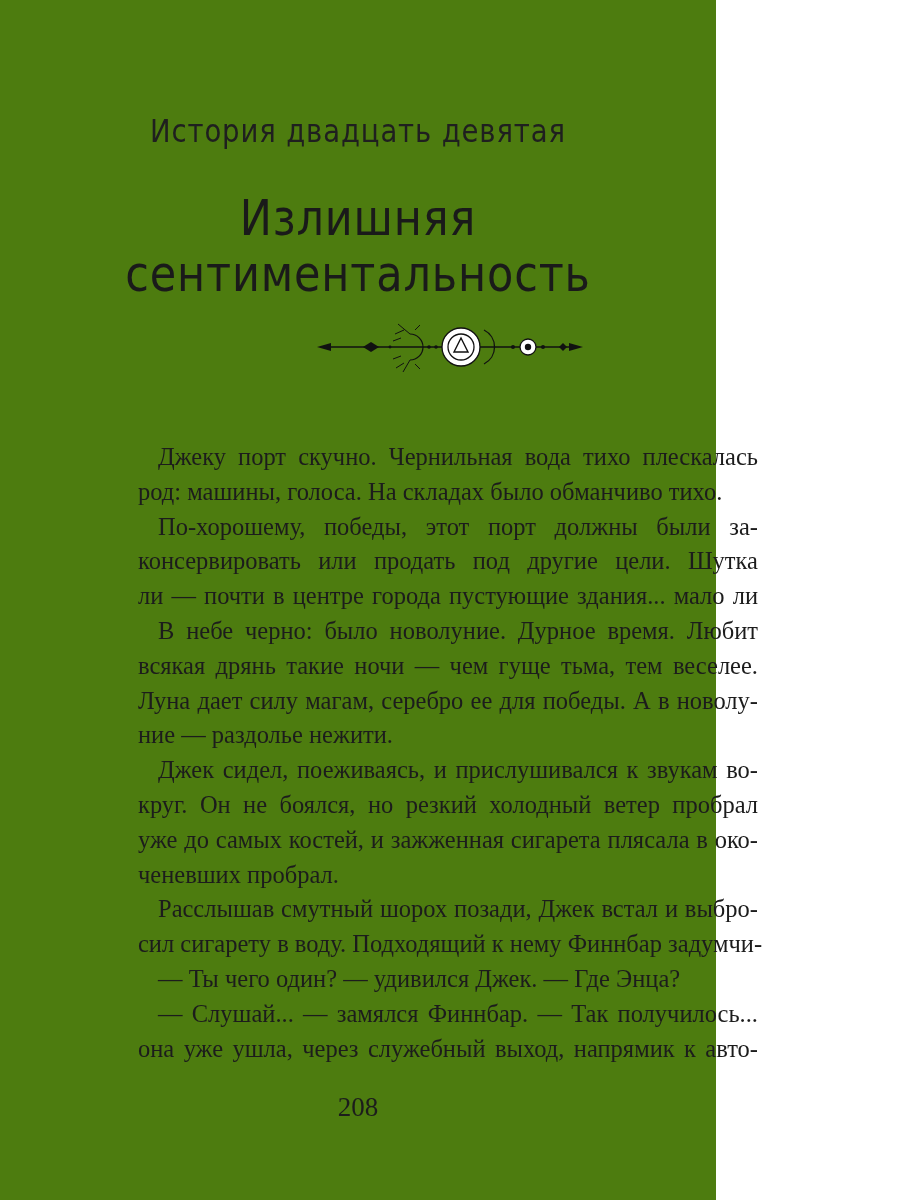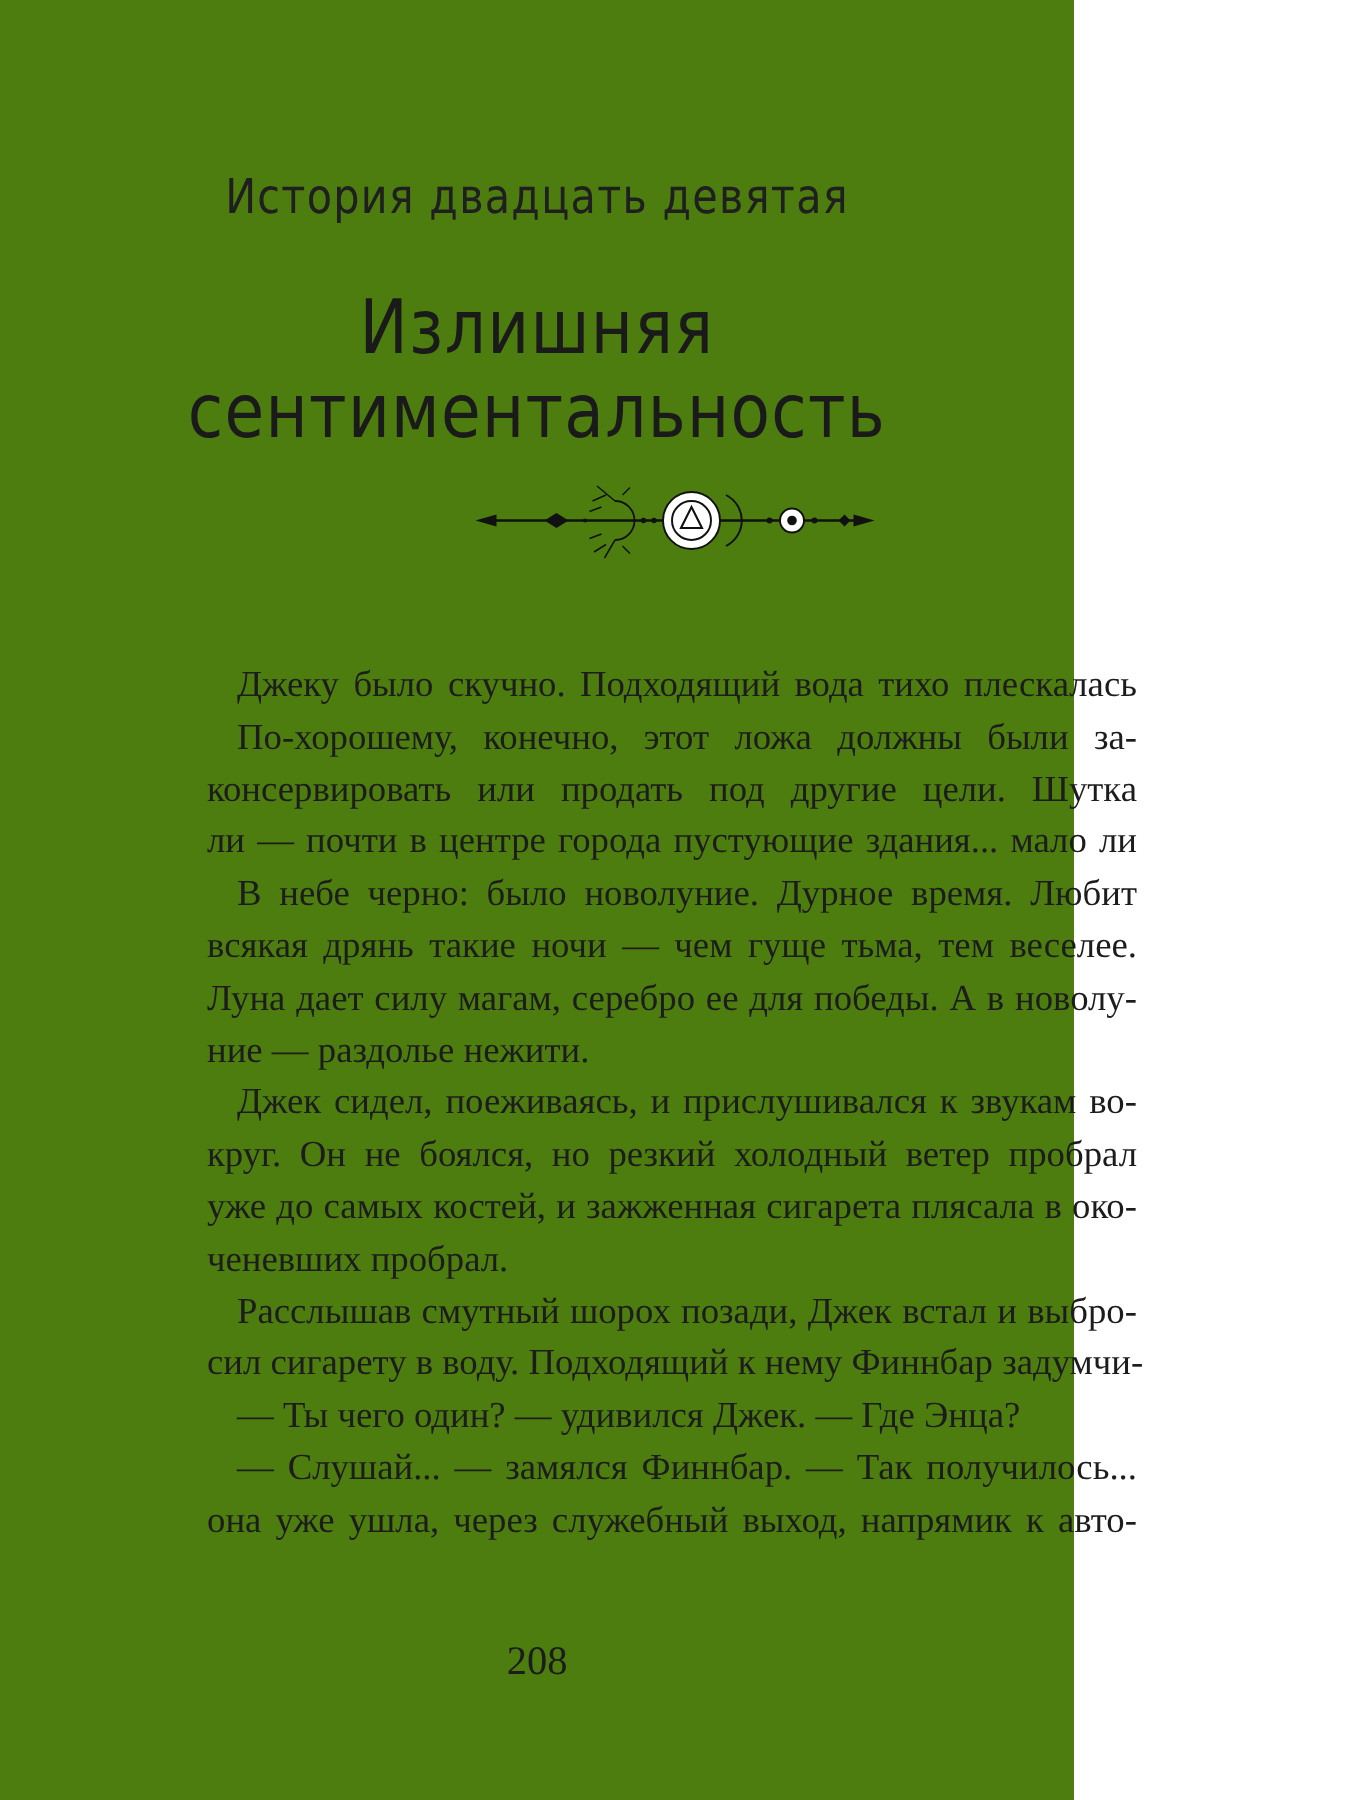--- a/index.html
+++ b/index.html
@@ -97,23 +97,24 @@
       <circle cx="213" cy="27" r="3.2" stroke="none"></circle>
 
       <circle cx="228" cy="27" r="2" stroke="none"></circle>
 
       <polygon points="244,27 248,23 252,27 248,31" stroke="none"></polygon>
     </g>
   </svg>
 
   <div class="body-text">
 
-    <span class="line indent">Джеку было скучно. Подходящий вода тихо плескалась</span>
+    <span class="line indent">Джеку порт скучно. Чернильная вода тихо плескалась</span>
+    <span class="line last">род: машины, голоса. На складах было обманчиво тихо.</span>
 
-    <span class="line indent">По-хорошему, конечно, этот ложа должны были за-</span>
+    <span class="line indent">По-хорошему, победы, этот порт должны были за-</span>
     <span class="line">консервировать или продать под другие цели. Шутка</span>
     <span class="line">ли — почти в центре города пустующие здания... мало ли</span>
 
     <span class="line indent">В небе черно: было новолуние. Дурное время. Любит</span>
     <span class="line">всякая дрянь такие ночи — чем гуще тьма, тем веселее.</span>
     <span class="line">Луна дает силу магам, серебро ее для победы. А в новолу-</span>
     <span class="line last">ние — раздолье нежити.</span>
 
     <span class="line indent">Джек сидел, поеживаясь, и прислушивался к звукам во-</span>
     <span class="line">круг. Он не боялся, но резкий холодный ветер пробрал</span>

